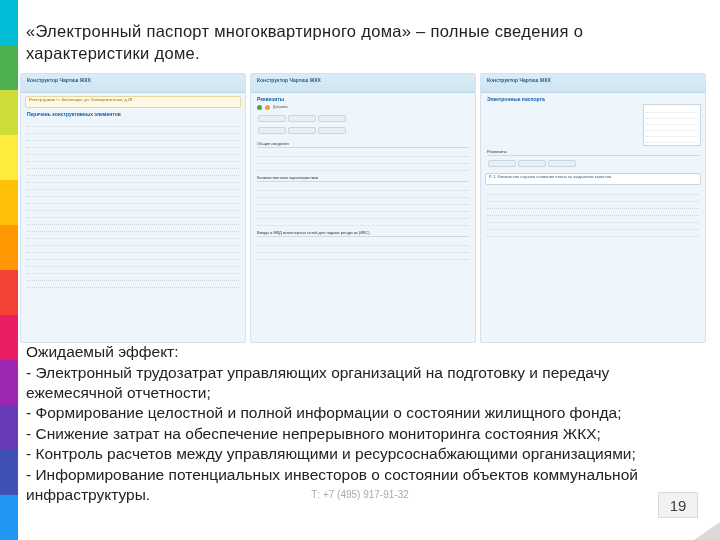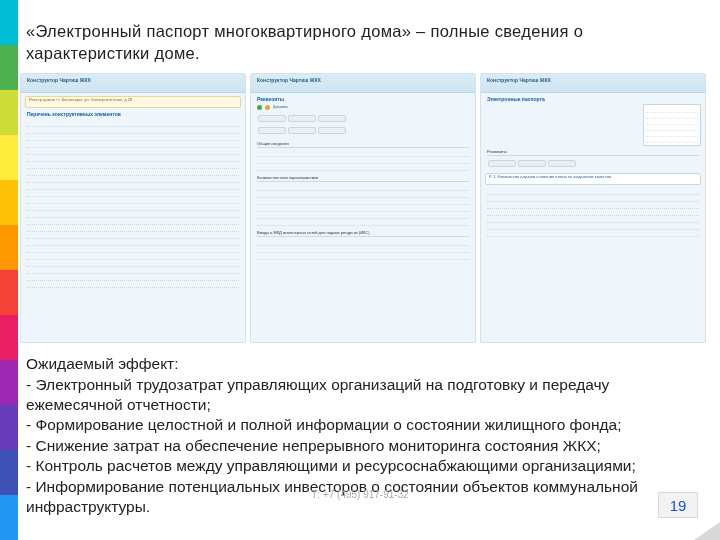--- a/index.html
+++ b/index.html
@@ -13,25 +13,25 @@
   .shot .bar{height:10px;margin:3px 4px;background:#fff8e2;border:1px solid #e7d79a;border-radius:2px}
   .shot .hdr{margin:3px 6px;font-weight:bold;color:#0d5da8;font-size:5px}
   .shot .row{height:6px;margin:0 6px;border-bottom:1px dotted #cfd9e0}
   .shot .sect{margin:4px 6px 2px;font-size:4px;color:#333;border-bottom:1px solid #cfd9e0;padding-bottom:1px}
   .shot .pill{display:inline-block;height:5px;width:26px;background:#e8eff5;border:1px solid #c8d6e0;border-radius:2px;margin:2px 1px}
   .shot .menu{position:absolute;right:4px;top:30px;width:52px;background:#fff;border:1px solid #c8d6e0;padding:2px}
   .shot .menu div{height:5px;border-bottom:1px dotted #dbe4eb}
   .shot .status{margin:3px 6px}
   .shot .dot{display:inline-block;width:5px;height:5px;border-radius:50%;margin-right:2px;vertical-align:middle}
   .dot.g{background:#4aa84a}.dot.o{background:#e7a23a}
-  .effect{margin-top:12px}
+  .effect{}
   .effect h4{margin:0 0 2px 0;font-weight:400;font-size:15.5px}
   .effect p{margin:0;font-size:15.5px;line-height:1.32}
   .phone{position:absolute;left:0;right:0;bottom:40px;text-align:center;font-size:10px;color:#a9a9a9}
-  .page{position:absolute;right:22px;bottom:22px;width:38px;height:24px;background:#f2f2f2;border:1px solid #d9d9d9;display:flex;align-items:center;justify-content:center;font-size:15px;color:#1d4ed8}
+  .page{position:absolute;right:22px;bottom:22px;width:38px;height:24px;background:#f2f2f2;border:1px solid #d9d9d9;display:flex;align-items:center;justify-content:center;font-size:15px;color:#404040}
   .corner{position:absolute;right:0;bottom:0;width:0;height:0;border-left:26px solid transparent;border-bottom:18px solid #d9d9d9}
   .shot-label{position:absolute;left:6px;top:3px;font-size:5px;color:#2a5b88;font-weight:bold}
 </style>
 </head>
 <body>
 
 <div class="stripes">
   <div style="background:#00bcd4"></div>
     <div style="background:#4caf50"></div>
   <div style="background:#cddc39"></div>

